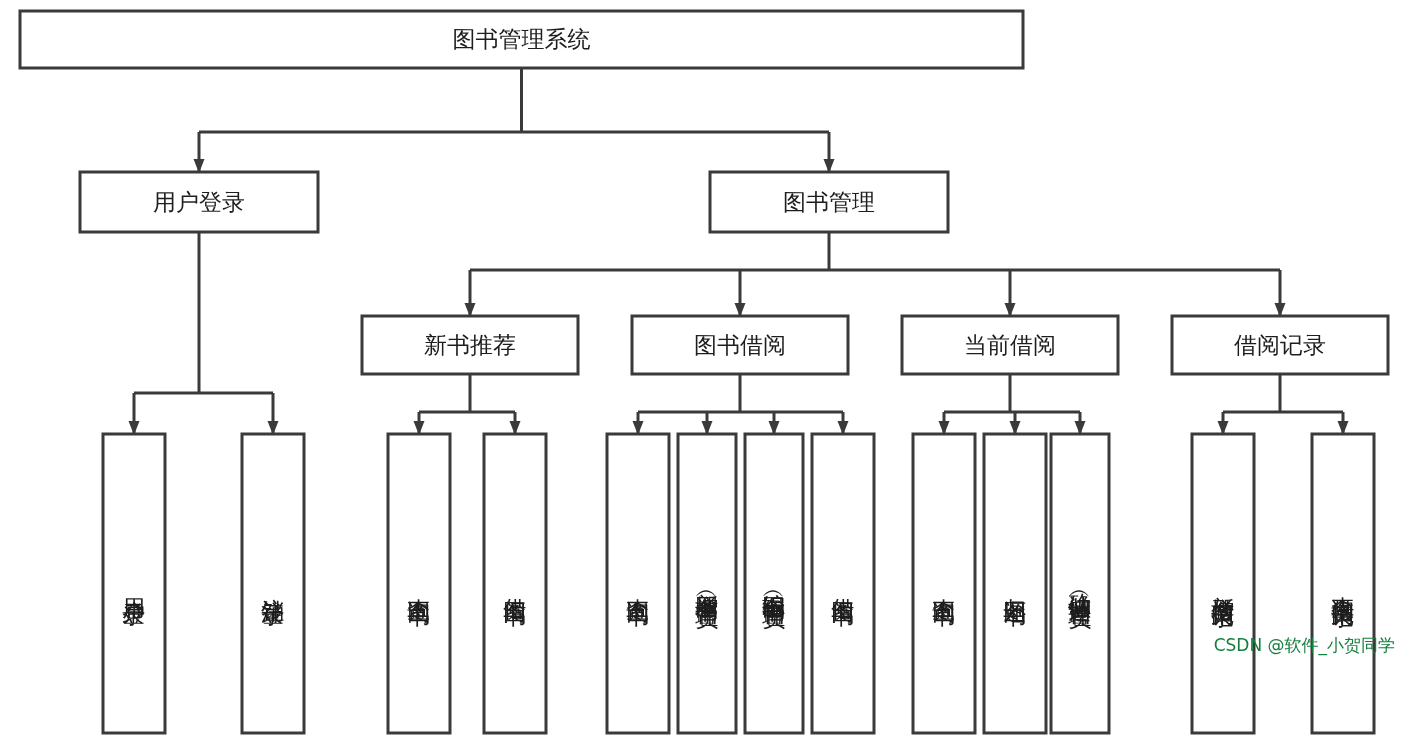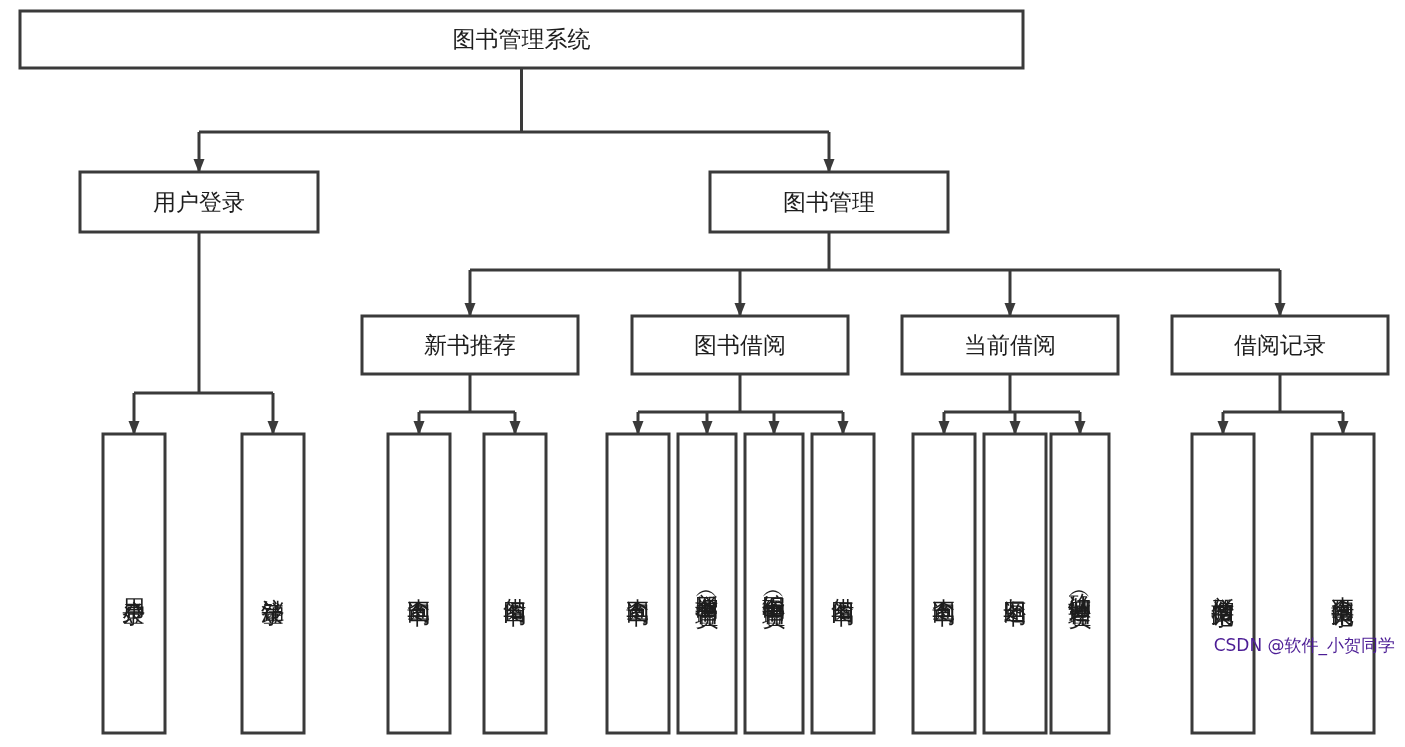--- a/index.html
+++ b/index.html
@@ -64,21 +64,21 @@
     letter-spacing: 2px;
     white-space: nowrap;
     text-align: center;
   }
   .watermark {
     position: absolute;
     right: 10px;
     bottom: 6px;
     font-family: "DejaVu Sans", "Liberation Sans", sans-serif;
     font-size: 17px;
-    color: #4c1d95;
+    color: #15803d;
     white-space: nowrap;
   }
 </style>
 </head>
 <body>
 
 <div id="diagram-root">
   <svg class="flow" viewBox="0 0 1405 747">
     <defs></defs>
     <g id="connectors">

